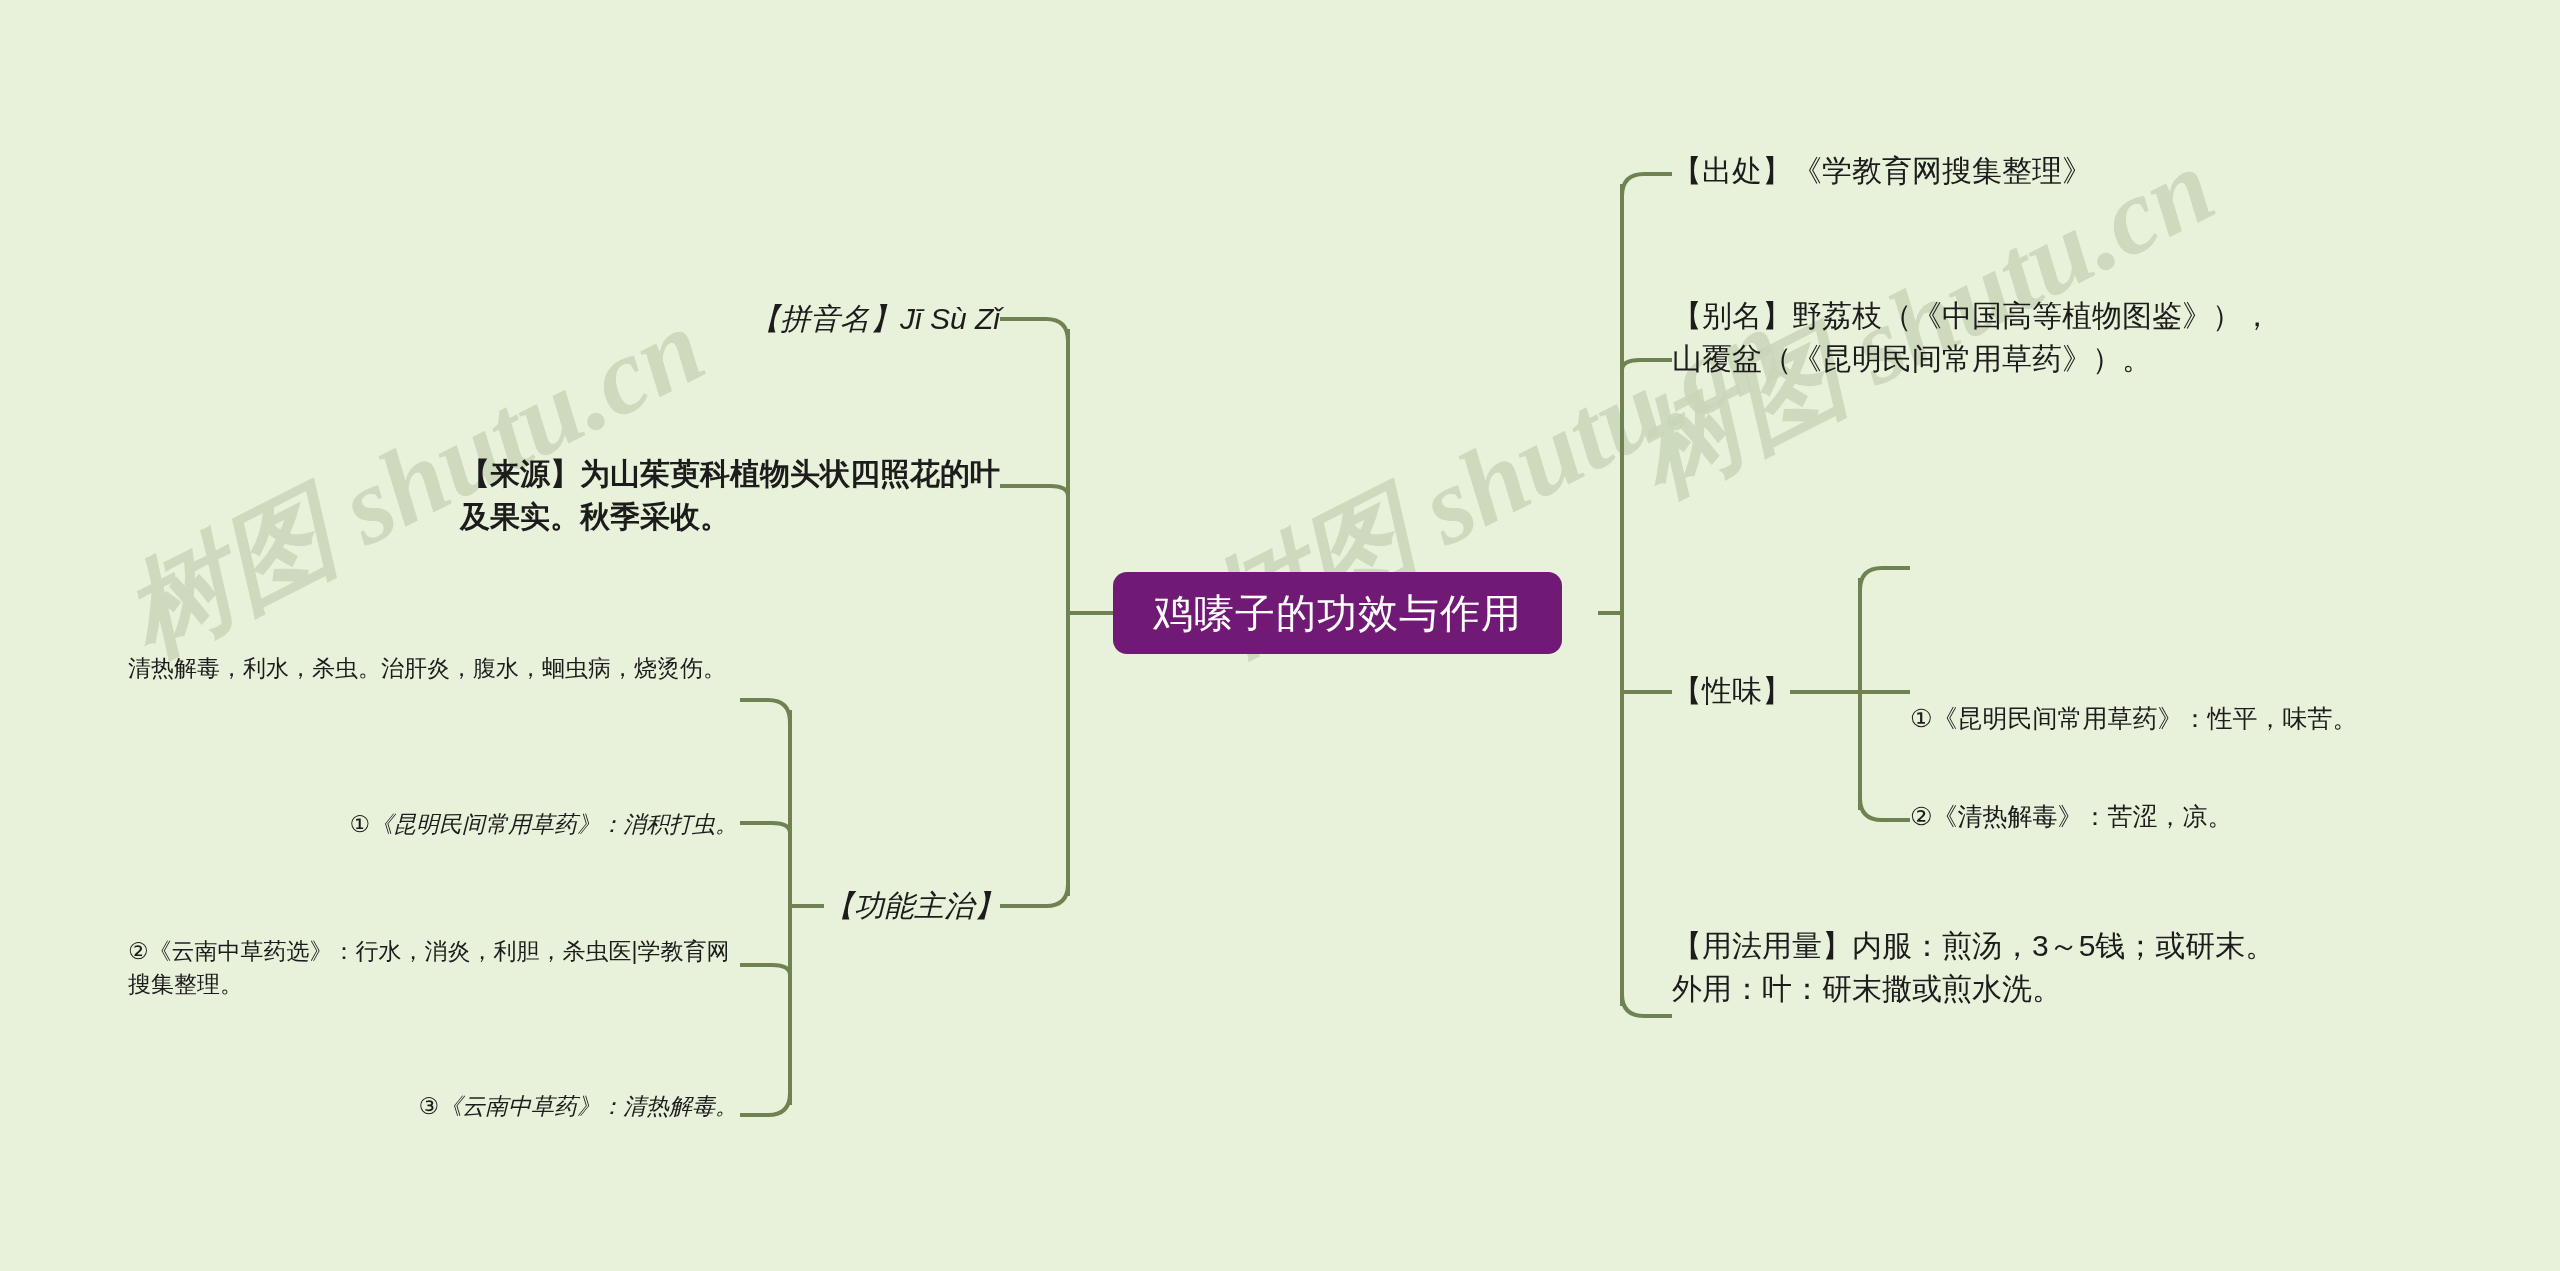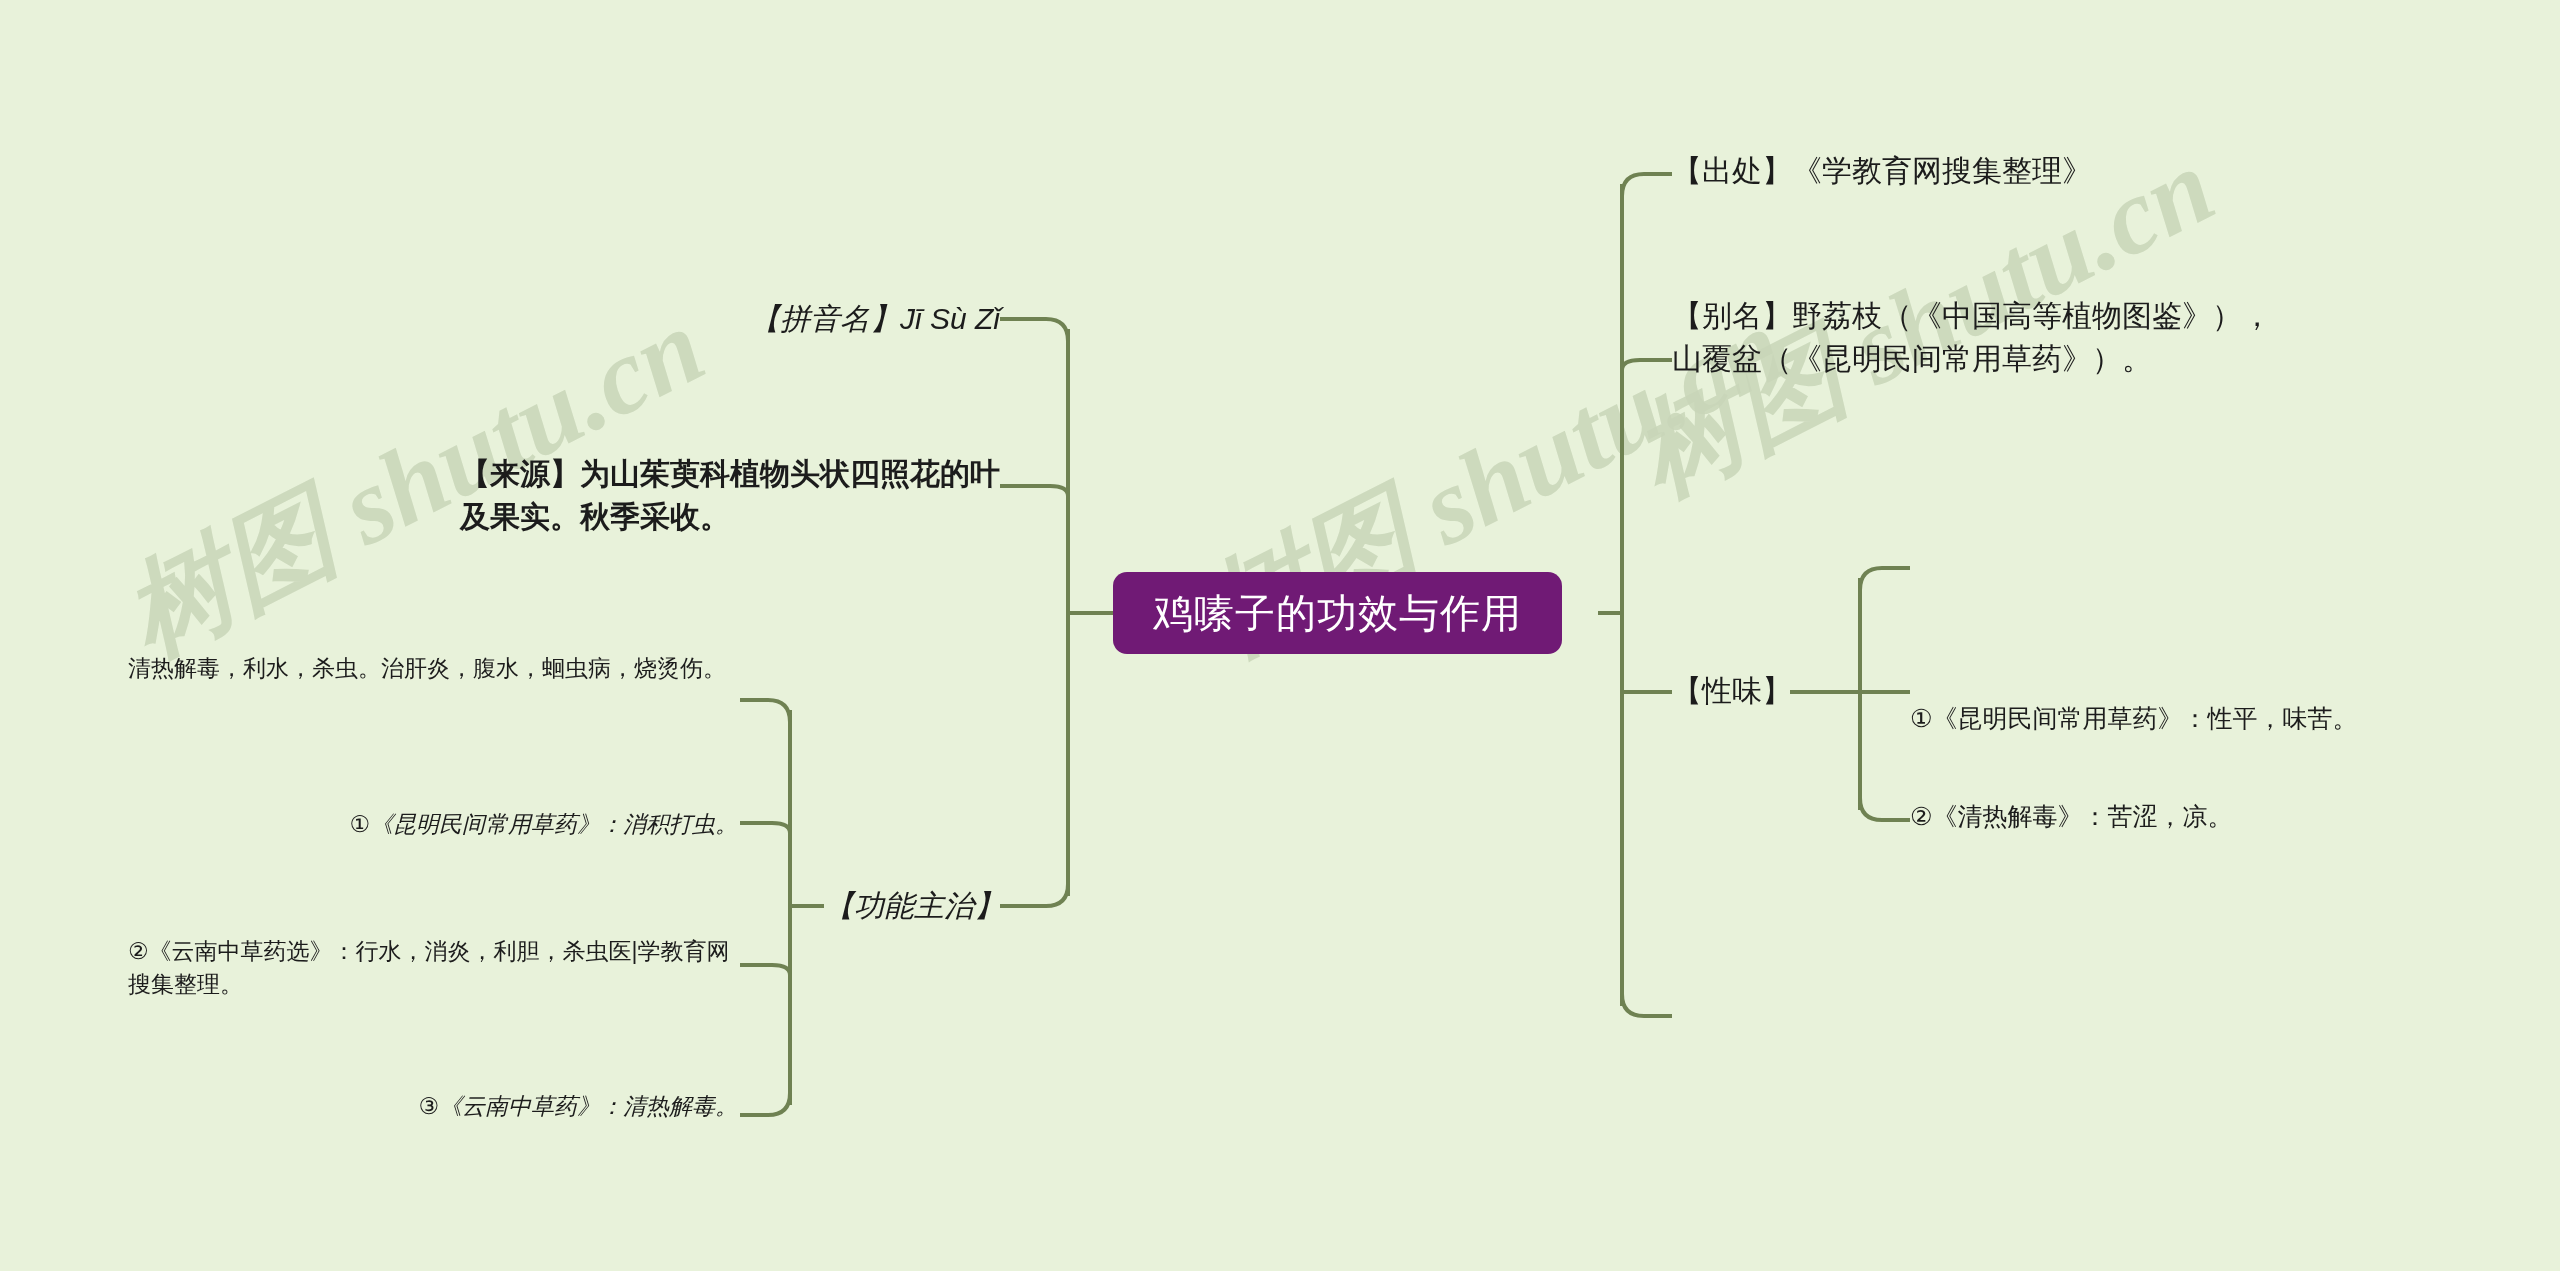--- a/index.html
+++ b/index.html
@@ -143,14 +143,15 @@
 
   <div class="node lvl1 ta-l" style="left:1672px; top:295px; width:615px;">【别名】野荔枝（《中国高等植物图鉴》），山覆盆（《昆明民间常用草药》）。</div>
 
   <div class="node lvl1 ta-l" style="left:1672px; top:670px; width:120px; white-space:nowrap;">【性味】</div>
 
 
   <div class="node lvl2 ta-l" style="left:1910px; top:701px; width:600px; white-space:nowrap;">①《昆明民间常用草药》：性平，味苦。</div>
 
   <div class="node lvl2 ta-l" style="left:1910px; top:799px; width:600px; white-space:nowrap;">②《清热解毒》：苦涩，凉。</div>
 
+  <div class="node lvl1 ta-l" style="left:1672px; top:925px; width:620px;">【用法用量】内服：煎汤，3～5钱；或研末。外用：叶：研末撒或煎水洗。</div>
 
 </div>
 
 </body></html>

